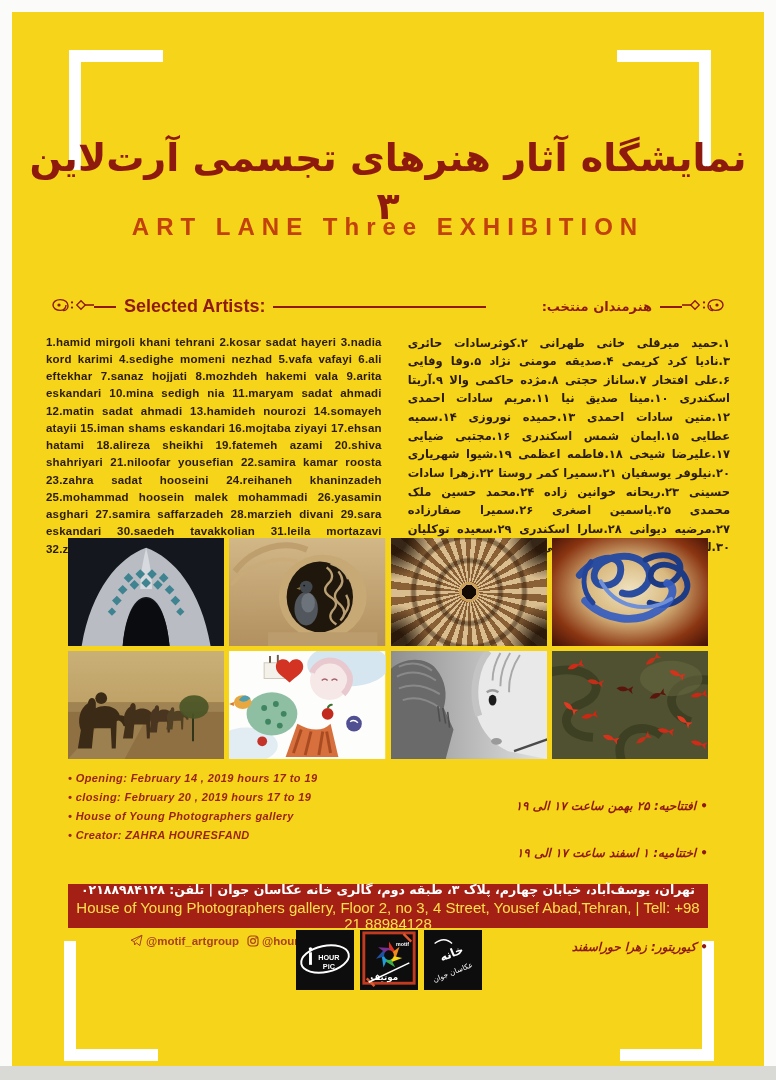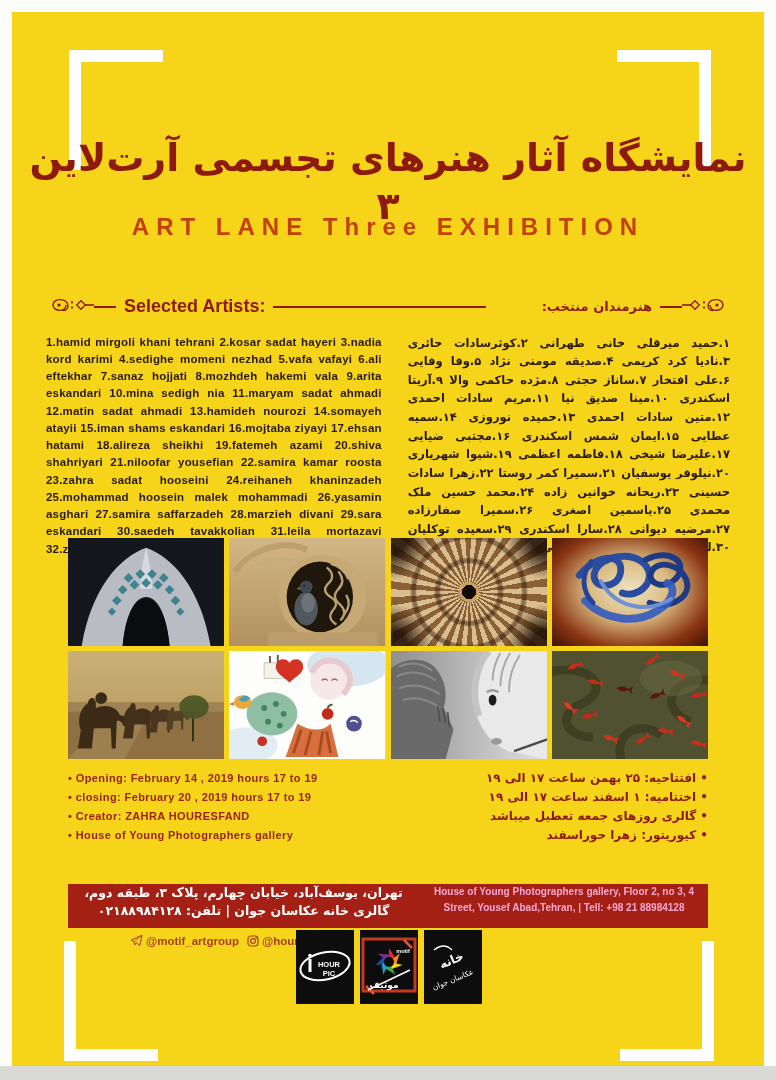--- a/index.html
+++ b/index.html
@@ -45,38 +45,38 @@
     radial-gradient(circle at 50% 50%, #120a03 0 7px, #caa05a 7px 10px, rgba(0,0,0,0) 10px),
     radial-gradient(circle at 50% 50%, rgba(0,0,0,0) 0 28px, rgba(40,20,5,.45) 30px 33px, rgba(0,0,0,0) 35px 52px, rgba(40,20,5,.45) 54px 57px, rgba(0,0,0,0) 59px),
     radial-gradient(circle at 0% 0%, rgba(25,12,3,.85) 0 16px, rgba(0,0,0,0) 42px),
     radial-gradient(circle at 100% 0%, rgba(25,12,3,.85) 0 16px, rgba(0,0,0,0) 42px),
     radial-gradient(circle at 0% 100%, rgba(25,12,3,.85) 0 16px, rgba(0,0,0,0) 42px),
     radial-gradient(circle at 100% 100%, rgba(25,12,3,.85) 0 16px, rgba(0,0,0,0) 42px),
     repeating-conic-gradient(from 8deg at 50% 50%, #8a6036 0 6deg, #d9bd8e 6deg 12deg);}
   .photo-callig{background:radial-gradient(ellipse at 50% 48%, #efe2c0 0%, #d9b97f 38%, #8a3512 74%, #401004 100%);}
 
   .details{position:absolute;top:757px;left:56px;right:56px;display:flex;justify-content:space-between;}
-  .details ul{list-style:none;margin:0;padding:0;}
+  .details ul{list-style:none;margin:0;padding:0;font-style:italic;}
   .details-en{width:300px;margin-left:76px;}
   .details-en li{font-size:11px;font-weight:bold;color:#9A2412;line-height:19px;letter-spacing:.4px;}
   .details-fa{width:238px;text-align:right;}
-  .details-fa li{font-size:12px;font-weight:bold;color:#8E1A0E;line-height:19px;}
+  .details-fa li{font-size:12px;font-weight:bold;color:#8E1A0E;line-height:19px;margin-top:28px;}
   .details li::before{content:"• ";}
 
   .address-bar{position:absolute;top:872px;left:56px;width:640px;height:44px;background:#A42015;
-    color:#fff;text-align:center;display:flex;flex-direction:row;justify-content:center;gap:1px;}
+    color:#fff;text-align:center;display:flex;flex-direction:column;justify-content:center;gap:1px;}
   .address-fa{font-size:12.5px;font-weight:bold;line-height:18px;}
-  .address-en{font-size:10px;line-height:16px;color:#f9a8d4;font-weight:bold;}
+  .address-en{font-size:15px;line-height:16px;color:#fde047;}
 
   .social-row{position:absolute;top:922px;left:118px;display:flex;align-items:center;gap:8px;
     color:#A8411C;font-weight:bold;font-size:11.5px;}
   .social-item{display:flex;align-items:center;gap:3px;}
 
   .logo-row{position:absolute;top:918px;left:284px;display:flex;gap:6px;}
-  .logo{width:58px;height:74px;background:#0d0d0d;}
+  .logo{width:58px;height:60px;background:#0d0d0d;}
   .logo svg{display:block;width:100%;height:100%;}
 </style>
 </head>
 <body>
 
 <div class="poster">
 
   <div class="corner tl"></div>
   <div class="corner tr"></div>
   <div class="corner bl"></div>
@@ -311,22 +311,22 @@
           <use href="#fish" fill="#d02a18" transform="translate(142,92) rotate(16)"></use>
         </g>
       </svg>
     </figure>
   </div>
 
   <div class="details">
     <ul class="details-en">
       <li>Opening: February 14 , 2019 hours 17 to 19</li>
       <li>closing: February 20 , 2019 hours 17 to 19</li>
+      <li>House of Young Photographers gallery</li>
       <li>Creator: ZAHRA HOURESFAND</li>
-      <li>House of Young Photographers gallery</li>
     </ul>
     <ul class="details-fa fa">
       <li>افتتاحیه: ۲۵ بهمن ساعت ۱۷ الی ۱۹</li>
       <li>اختتامیه: ۱ اسفند ساعت ۱۷ الی ۱۹</li>
       <li>گالری روزهای جمعه تعطیل میباشد</li>
       <li>کیوریتور: زهرا حوراسفند</li>
     </ul>
   </div>
 
   <div class="address-bar">

